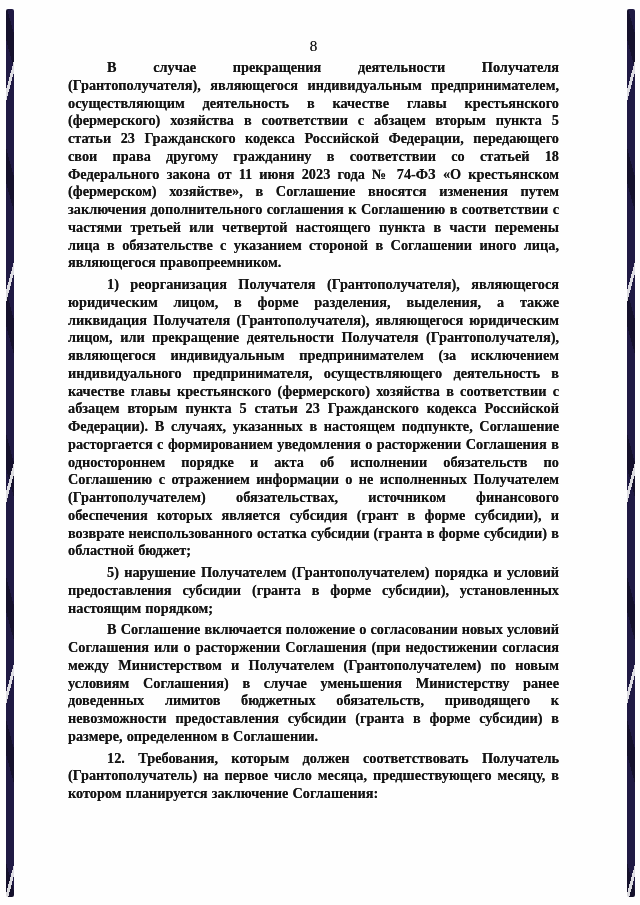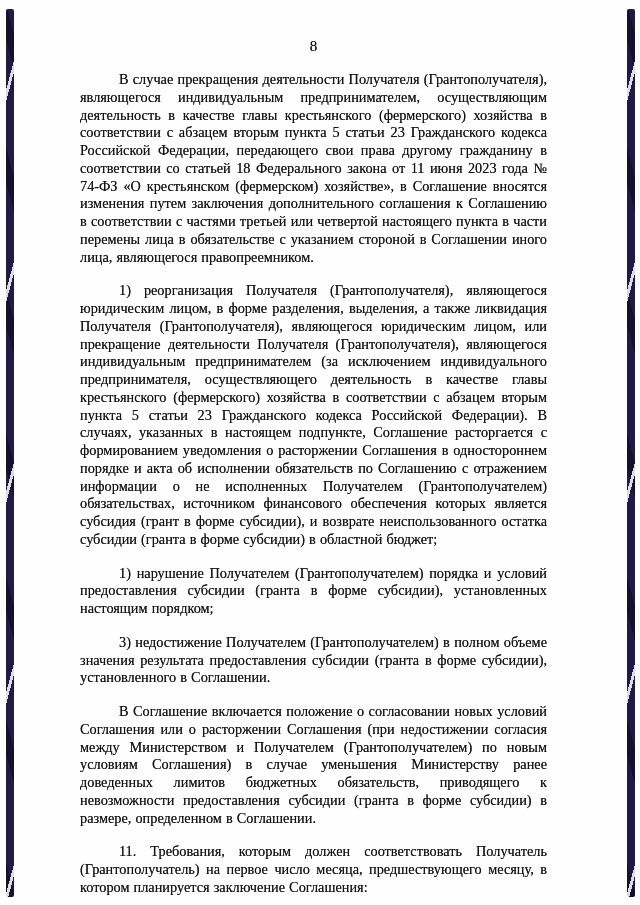--- a/index.html
+++ b/index.html
@@ -44,48 +44,48 @@
   }
   .page-number {
     text-align: center;
     font-size: 15px;
     line-height: 18px;
     margin: 0 0 1px 0;
     
     text-shadow: 0 0 0.4px rgba(0,0,0,0.7);
   }
   p.para {
-    margin: 16px;
+    margin: 4px;
     text-indent: 39px;
     text-align: justify;
     font-size: 14.3px;
     line-height: 17.75px;
     word-spacing: 0.5px;
     text-shadow: 0 0 0.4px rgba(0,0,0,0.7);
+    font-weight: bold;
   }
 </style>
 </head>
 <body>
 
 <div class="page">
 
   <div class="scan-edge left"></div>
   <div class="scan-edge right"></div>
 
   <div class="content">
     <div class="page-number">8</div>
 
     <p class="para">В случае прекращения деятельности Получателя (Грантополучателя), являющегося индивидуальным предпринимателем, осуществляющим деятельность в качестве главы крестьянского (фермерского) хозяйства в соответствии с абзацем вторым пункта 5 статьи 23 Гражданского кодекса Российской Федерации, передающего свои права другому гражданину в соответствии со статьей 18 Федерального закона от 11 июня 2023 года № 74-ФЗ «О крестьянском (фермерском) хозяйстве», в Соглашение вносятся изменения путем заключения дополнительного соглашения к Соглашению в соответствии с частями третьей или четвертой настоящего пункта в части перемены лица в обязательстве с указанием стороной в Соглашении иного лица, являющегося правопреемником.</p>
 
 
 
     <p class="para">1) реорганизация Получателя (Грантополучателя), являющегося юридическим лицом, в форме разделения, выделения, а также ликвидация Получателя (Грантополучателя), являющегося юридическим лицом, или прекращение деятельности Получателя (Грантополучателя), являющегося индивидуальным предпринимателем (за исключением индивидуального предпринимателя, осуществляющего деятельность в качестве главы крестьянского (фермерского) хозяйства в соответствии с абзацем вторым пункта 5 статьи 23 Гражданского кодекса Российской Федерации). В случаях, указанных в настоящем подпункте, Соглашение расторгается с формированием уведомления о расторжении Соглашения в одностороннем порядке и акта об исполнении обязательств по Соглашению с отражением информации о не исполненных Получателем (Грантополучателем) обязательствах, источником финансового обеспечения которых является субсидия (грант в форме субсидии), и возврате неиспользованного остатка субсидии (гранта в форме субсидии) в областной бюджет;</p>
 
-    <p class="para">1) нарушение Получателем (Грантополучателем) порядка и условий предоставления субсидии (гранта в форме субсидии), установленных настоящим порядком;</p>
+    <p class="para">5) нарушение Получателем (Грантополучателем) порядка и условий предоставления субсидии (гранта в форме субсидии), установленных настоящим порядком;</p>
 
-    <p class="para">3) недостижение Получателем (Грантополучателем) в полном объеме значения результата предоставления субсидии (гранта в форме субсидии), установленного в Соглашении.</p>
 
     <p class="para">В Соглашение включается положение о согласовании новых условий Соглашения или о расторжении Соглашения (при недостижении согласия между Министерством и Получателем (Грантополучателем) по новым условиям Соглашения) в случае уменьшения Министерству ранее доведенных лимитов бюджетных обязательств, приводящего к невозможности предоставления субсидии (гранта в форме субсидии) в размере, определенном в Соглашении.</p>
 
-    <p class="para">11. Требования, которым должен соответствовать Получатель (Грантополучатель) на первое число месяца, предшествующего месяцу, в котором планируется заключение Соглашения:</p>
+    <p class="para">12. Требования, которым должен соответствовать Получатель (Грантополучатель) на первое число месяца, предшествующего месяцу, в котором планируется заключение Соглашения:</p>
   </div>
 
 </div>
 
 </body></html>

